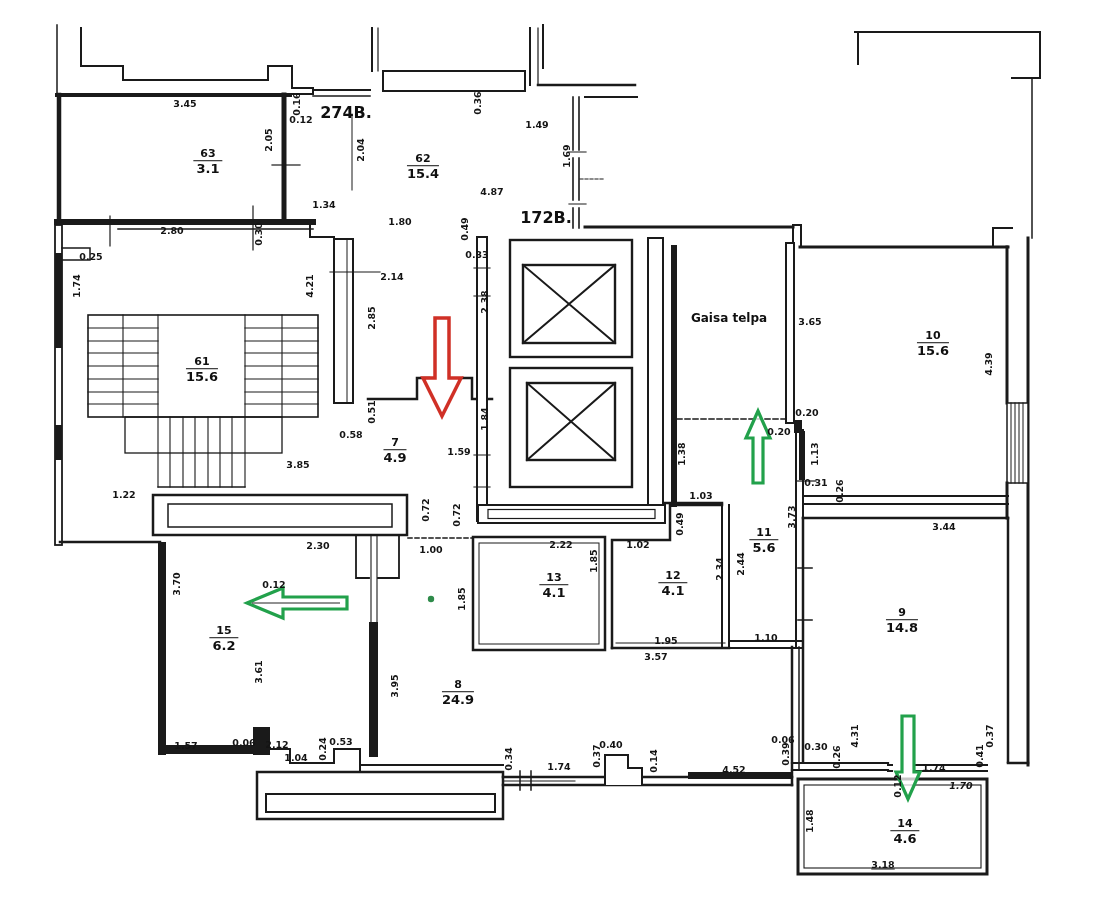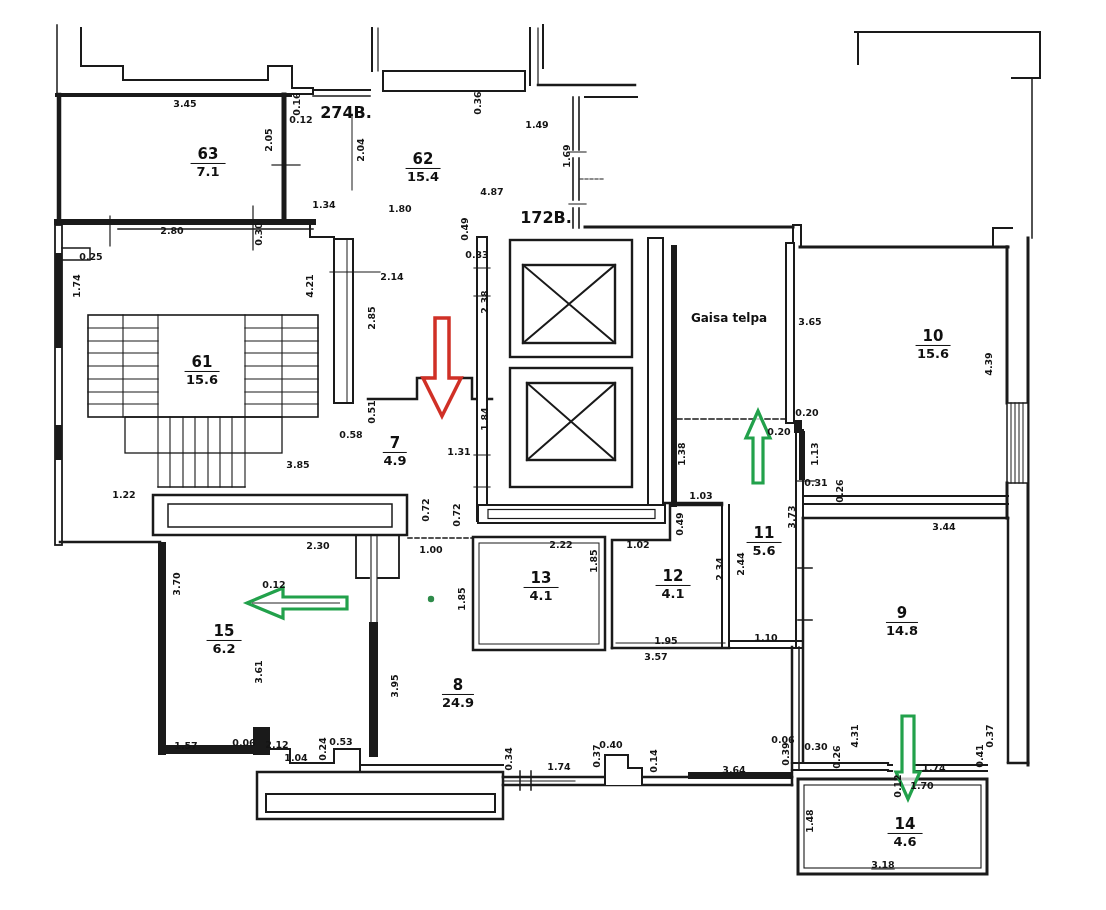--- a/index.html
+++ b/index.html
@@ -4,21 +4,21 @@
 <style>
   html,body{margin:0;padding:0;background:#fff;}
   #stage{position:relative;width:1106px;height:910px;background:#fff;overflow:hidden;
          font-family:"DejaVu Sans",sans-serif;}
   #walls{position:absolute;left:0;top:0;}
   #labels{position:absolute;left:0;top:0;width:1106px;height:910px;pointer-events:none;}
   .dim{position:absolute;transform:translate(-50%,-50%);font-size:9.5px;font-weight:600;
        color:#141414;white-space:nowrap;}
   .dim.v{transform:translate(-50%,-50%) rotate(-90deg);}
   .room{position:absolute;transform:translate(-50%,-50%);text-align:center;color:#101010;}
-  .room .num{display:block;font-size:15px;font-weight:700;line-height:1.12;
+  .room .num{display:block;font-size:11px;font-weight:700;line-height:1.12;
              border-bottom:1.7px solid #101010;padding:0 7px;}
   .room .area{display:block;font-size:13px;font-weight:700;line-height:1.25;}
   .txt{position:absolute;transform:translate(-50%,-50%);color:#101010;white-space:nowrap;
        font-weight:600;}
 </style>
 </head>
 <body>
 
 <div id="stage">
 
@@ -172,21 +172,21 @@
     <path d="M435,318 L449,318 L449,378 L461,378 L442,416 L423,378 L435,378 Z" fill="rgba(255,255,255,0.75)" stroke-width="3.5" stroke="#d03026"></path>
     <path d="M758,411 L770,438 L763,438 L763,483 L753,483 L753,438 L746,438 Z" fill="rgba(255,255,255,0.75)" stroke-width="3.2" stroke="#22a14b"></path>
     <path d="M247,603 L283,588 L283,597 L347,597 L347,609 L283,609 L283,618 Z" fill="rgba(255,255,255,0.75)" stroke-width="3.2" stroke="#22a14b"></path>
     <path d="M252,603 H340" stroke="#222" stroke-width="1"></path>
     <path d="M902,716 L914,716 L914,772 L920,772 L908,799 L896,772 L902,772 Z" fill="rgba(255,255,255,0.75)" stroke-width="3.2" stroke="#22a14b"></path>
   </svg>
 
   <div id="labels">
       <div class="room" style="left: 208px; top: 163px;">
         <span class="num">63</span>
-        <span class="area">7.1</span>
+        <span class="area">3.1</span>
       </div>
       <div class="room" style="left: 423px; top: 168px;">
         <span class="num">62</span>
         <span class="area">15.4</span>
       </div>
       <div class="room" style="left: 202px; top: 371px;">
         <span class="num">61</span>
         <span class="area">15.6</span>
       </div>
       <div class="room" style="left: 395px; top: 452px;">
@@ -194,21 +194,21 @@
         <span class="area">4.9</span>
       </div>
       <div class="room" style="left: 933px; top: 345px;">
         <span class="num">10</span>
         <span class="area">15.6</span>
       </div>
       <div class="room" style="left: 764px; top: 542px;">
         <span class="num">11</span>
         <span class="area">5.6</span>
       </div>
-      <div class="room" style="left: 541px; top: 587px;">
+      <div class="room" style="left: 554px; top: 587px;">
         <span class="num">13</span>
         <span class="area">4.1</span>
       </div>
       <div class="room" style="left: 673px; top: 585px;">
         <span class="num">12</span>
         <span class="area">4.1</span>
       </div>
       <div class="room" style="left: 902px; top: 622px;">
         <span class="num">9</span>
         <span class="area">14.8</span>
@@ -230,38 +230,38 @@
       <div class="txt" style="font-size: 12px; left: 729px; top: 318px;">Gaisa  telpa</div>
       <div class="dim" style="left: 185px; top: 103px;">3.45</div>
       <div class="dim v" style="left: 268px; top: 140px;">2.05</div>
       <div class="dim v" style="left: 296px; top: 104px;">0.16</div>
       <div class="dim" style="left: 301px; top: 119px;">0.12</div>
       <div class="dim v" style="left: 360px; top: 150px;">2.04</div>
       <div class="dim v" style="left: 477px; top: 103px;">0.36</div>
       <div class="dim" style="left: 537px; top: 124px;">1.49</div>
       <div class="dim v" style="left: 566px; top: 156px;">1.69</div>
       <div class="dim" style="left: 492px; top: 191px;">4.87</div>
-      <div class="dim" style="left: 400px; top: 208px;">1.80</div>
+      <div class="dim" style="left: 400px; top: 221px;">1.80</div>
       <div class="dim" style="left: 324px; top: 204px;">1.34</div>
       <div class="dim" style="left: 172px; top: 230px;">2.80</div>
       <div class="dim v" style="left: 258px; top: 234px;">0.30</div>
       <div class="dim" style="left: 91px; top: 256px;">0.25</div>
       <div class="dim v" style="left: 76px; top: 286px;">1.74</div>
       <div class="dim v" style="left: 309px; top: 286px;">4.21</div>
       <div class="dim" style="left: 392px; top: 276px;">2.14</div>
       <div class="dim v" style="left: 371px; top: 318px;">2.85</div>
       <div class="dim v" style="left: 464px; top: 229px;">0.49</div>
       <div class="dim" style="left: 477px; top: 254px;">0.33</div>
       <div class="dim v" style="left: 484px; top: 302px;">2.38</div>
       <div class="dim" style="left: 298px; top: 464px;">3.85</div>
       <div class="dim" style="left: 124px; top: 494px;">1.22</div>
       <div class="dim v" style="left: 371px; top: 412px;">0.51</div>
       <div class="dim" style="left: 351px; top: 434px;">0.58</div>
       <div class="dim v" style="left: 484px; top: 419px;">1.84</div>
-      <div class="dim" style="left: 459px; top: 451px;">1.31</div>
+      <div class="dim" style="left: 459px; top: 451px;">1.59</div>
       <div class="dim" style="left: 810px; top: 321px;">3.65</div>
       <div class="dim" style="left: 807px; top: 412px;">0.20</div>
       <div class="dim" style="left: 779px; top: 431px;">0.20</div>
       <div class="dim v" style="left: 681px; top: 454px;">1.38</div>
       <div class="dim v" style="left: 814px; top: 454px;">1.13</div>
       <div class="dim" style="left: 816px; top: 482px;">0.31</div>
       <div class="dim v" style="left: 839px; top: 491px;">0.26</div>
       <div class="dim" style="left: 701px; top: 495px;">1.03</div>
       <div class="dim v" style="left: 988px; top: 364px;">4.39</div>
       <div class="dim v" style="left: 679px; top: 524px;">0.49</div>
@@ -287,28 +287,28 @@
       <div class="dim" style="left: 244px; top: 742px;">0.06</div>
       <div class="dim" style="left: 277px; top: 744px;">2.12</div>
       <div class="dim" style="left: 296px; top: 757px;">1.04</div>
       <div class="dim v" style="left: 322px; top: 749px;">0.24</div>
       <div class="dim" style="left: 341px; top: 741px;">0.53</div>
       <div class="dim v" style="left: 508px; top: 759px;">0.34</div>
       <div class="dim" style="left: 559px; top: 766px;">1.74</div>
       <div class="dim v" style="left: 596px; top: 756px;">0.37</div>
       <div class="dim" style="left: 611px; top: 744px;">0.40</div>
       <div class="dim v" style="left: 653px; top: 761px;">0.14</div>
-      <div class="dim" style="left: 734px; top: 769px;">3.64</div>
+      <div class="dim" style="left: 734px; top: 769px;">4.52</div>
       <div class="dim" style="left: 783px; top: 739px;">0.06</div>
       <div class="dim v" style="left: 785px; top: 754px;">0.39</div>
       <div class="dim" style="left: 816px; top: 746px;">0.30</div>
       <div class="dim v" style="left: 836px; top: 757px;">0.26</div>
       <div class="dim v" style="left: 854px; top: 736px;">4.31</div>
       <div class="dim v" style="left: 897px; top: 786px;">0.12</div>
       <div class="dim" style="left: 934px; top: 767px;">1.74</div>
-      <div class="dim" style="left: 922px; top: 785px;">1.70</div>
+      <div class="dim" style="left: 961px; top: 785px; font-style: italic;">1.70</div>
       <div class="dim v" style="left: 979px; top: 756px;">0.41</div>
       <div class="dim v" style="left: 989px; top: 736px;">0.37</div>
       <div class="dim v" style="left: 809px; top: 821px;">1.48</div>
       <div class="dim" style="left: 883px; top: 864px; text-decoration: underline;">3.18</div>
       <div class="dim" style="left: 944px; top: 526px;">3.44</div>
     </div>
 </div>
 
 </body></html>

